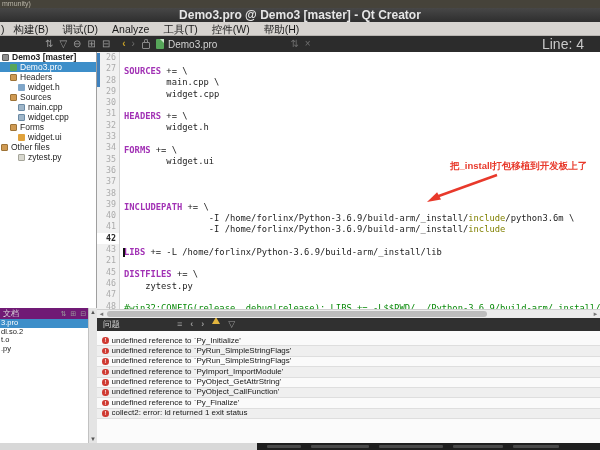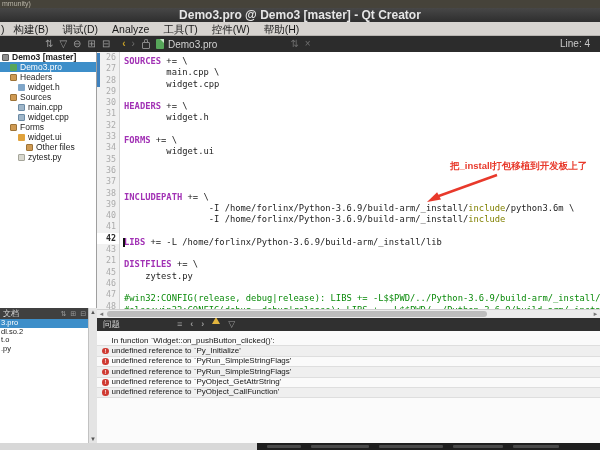--- a/index.html
+++ b/index.html
@@ -29,21 +29,21 @@
   .gold{color:#c9a227;font-weight:bold;}
   .dim{color:#6f6f6f;}
   #lock-icon{width:6px;height:5px;border:1px solid #8a8a8a;border-radius:1px;
              margin:3px 4px 0 4px;position:relative;}
   #lock-icon:before{content:"";position:absolute;left:1px;top:-4px;width:2px;height:3px;
              border:1px solid #8a8a8a;border-bottom:none;border-radius:2px 2px 0 0;}
   #doc-icon{width:8px;height:10px;background:#57a65a;border-radius:1px;margin:0 4px 0 2px;position:relative;}
   #doc-icon:before{content:"";position:absolute;right:0;top:0;border:2px solid #cfe8cf;
              border-left-color:transparent;border-bottom-color:transparent;}
   #tab-label{color:#d2d2d2;font-size:10px;margin-right:70px;}
-  #line-indicator{position:absolute;right:10px;top:0;color:#c9c9c9;font-size:10px;line-height:16px;white-space:nowrap;}
+  #line-indicator{position:absolute;right:16px;top:0;color:#c9c9c9;font-size:14px;line-height:16px;white-space:nowrap;}
 
   
   #project-panel{left:0;top:52px;width:97px;height:256px;background:#fff;
                  border-right:1px solid #9f9f9f;box-sizing:border-box;overflow:hidden;}
   .tree-row{height:10px;line-height:10px;font-size:8.5px;color:#222;display:flex;
             align-items:center;white-space:nowrap;}
   .tree-row.sel{background:#3d8ec9;color:#fff;}
   .tree-row.bold{font-weight:bold;}
   .t-icon{width:7px;height:7px;margin-right:3px;flex:0 0 auto;border-radius:1px;}
   .i-project-icon{background:#8f8f8f;border:1px solid #5c5c5c;box-sizing:border-box;}
@@ -56,21 +56,21 @@
   .i-py-file-icon{background:#d8d8cf;border:1px solid #a5a59a;box-sizing:border-box;}
 
   
   #editor{left:97px;top:52px;width:503px;height:257px;background:#fff;overflow:hidden;}
   #gutter{position:absolute;left:0;top:0;width:23px;height:257px;background:#f1f1f1;
           border-right:1px solid #d4d4d4;box-sizing:border-box;}
   .gut-cell{height:11.3px;line-height:11.3px;font-family:"DejaVu Sans Mono",monospace;
             font-size:8.3px;color:#ababab;text-align:right;padding-right:3px;}
   .gut-cell.cur{background:#ffffff;color:#2b2b2b;font-weight:bold;}
   #change-bar{position:absolute;left:0;top:1px;width:3px;height:34px;background:#3f81bd;}
-  #code-lines{position:absolute;left:24px;top:4px;right:0;height:257px;padding-top:0;}
+  #code-lines{position:absolute;left:24px;top:14px;right:0;height:257px;padding-top:0;}
   .code-line{height:11.3px;line-height:11.3px;font-family:"DejaVu Sans Mono",monospace;
              font-size:8.8px;white-space:pre;color:#222;position:relative;padding-left:3px;overflow:hidden;}
   .tok-kw{color:#a232b5;font-weight:bold;}
   .tok-pl{color:#232323;}
   .tok-inc{color:#808000;margin-top:28px;}
   .tok-com{color:#0a8a0a;}
   #caret{position:absolute;left:2px;top:1px;width:1.5px;height:9px;background:#111;}
 
   
   #annotation-text{left:450px;top:160px;color:#e8392b;font-size:9.5px;white-space:nowrap;font-weight:bold;}
@@ -78,21 +78,21 @@
 
   
   #editor-hscroll{left:97px;top:309px;width:503px;height:9px;background:#ececec;
                   border-top:1px solid #cfcfcf;box-sizing:border-box;}
   #hscroll-handle{position:absolute;left:10px;top:1px;width:380px;height:6px;background:#bdbdbd;border-radius:3px;}
   .scroll-arrow{position:absolute;top:0;width:9px;height:8px;font-size:6px;line-height:8px;
                 text-align:center;color:#777;}
 
   
   #docs-panel{left:0;top:308px;width:88px;height:135px;background:#fff;overflow:hidden;}
-  #docs-header{height:11px;background:#404040;color:#ddd;font-size:8px;line-height:11px;
+  #docs-header{height:11px;background:#701a75;color:#ddd;font-size:8px;line-height:11px;
                display:flex;align-items:center;}
   #docs-header .hd-label{padding-left:3px;flex:1;}
   #docs-header .hd-icon{color:#9a9a9a;font-size:7px;padding:0 2px;}
   .doc-row{height:8.5px;line-height:8.5px;font-size:7.5px;color:#222;padding-left:1px;white-space:nowrap;}
   .doc-row.sel{background:#3d8ec9;color:#fff;}
   #docs-scrollbar{left:88px;top:308px;width:9px;height:135px;background:#e4e4e4;
                   border-left:1px solid #c2c2c2;box-sizing:border-box;}
   #docs-scrollbar .sa{position:absolute;left:0;width:8px;font-size:6px;color:#555;text-align:center;}
 
   
@@ -190,21 +190,21 @@
         <span>widget.cpp</span>
       </div>
       <div class="tree-row" style="padding-left: 10px;">
         <span class="t-icon i-forms-folder-icon"></span>
         <span>Forms</span>
       </div>
       <div class="tree-row" style="padding-left: 18px;">
         <span class="t-icon i-ui-file-icon"></span>
         <span>widget.ui</span>
       </div>
-      <div class="tree-row" style="padding-left: 26px;">
+      <div class="tree-row" style="padding-left: 1px;">
         <span class="t-icon i-other-folder-icon"></span>
         <span>Other files</span>
       </div>
       <div class="tree-row" style="padding-left: 18px;">
         <span class="t-icon i-py-file-icon"></span>
         <span>zytest.py</span>
       </div>
     </div>
 </div>
 
@@ -299,42 +299,50 @@
   <div id="issues-header">
     <span class="hd-label">问题</span>
     <span class="hd-icon">≡</span>
     <span class="hd-icon gold">‹</span>
     <span class="hd-icon gold">›</span>
     <span id="warn-tri"></span>
     <span class="hd-icon">▽</span>
   </div>
   <div id="issues-rows">
       <div class="issue-row">
-        <span class="err-spacer"></span>
-        <span class="issue-text">In function `Widget::on_pushButton_clicked()':</span>
-      </div>
-      <div class="issue-row">
         <span class="err-dot">!</span>
         <span class="issue-text">undefined reference to `Py_Initialize'</span>
       </div>
       <div class="issue-row">
         <span class="err-dot">!</span>
         <span class="issue-text">undefined reference to `PyRun_SimpleStringFlags'</span>
       </div>
       <div class="issue-row">
         <span class="err-dot">!</span>
         <span class="issue-text">undefined reference to `PyRun_SimpleStringFlags'</span>
       </div>
       <div class="issue-row">
         <span class="err-dot">!</span>
+        <span class="issue-text">undefined reference to `PyImport_ImportModule'</span>
+      </div>
+      <div class="issue-row">
+        <span class="err-dot">!</span>
         <span class="issue-text">undefined reference to `PyObject_GetAttrString'</span>
       </div>
       <div class="issue-row">
         <span class="err-dot">!</span>
         <span class="issue-text">undefined reference to `PyObject_CallFunction'</span>
+      </div>
+      <div class="issue-row">
+        <span class="err-dot">!</span>
+        <span class="issue-text">undefined reference to `Py_Finalize'</span>
+      </div>
+      <div class="issue-row">
+        <span class="err-dot">!</span>
+        <span class="issue-text">collect2: error: ld returned 1 exit status</span>
       </div>
     </div>
 </div>
 
 <div id="bottom-left" class="abs"></div>
 <div id="bottom-bar" class="abs">
   <span class="bb-chip" style="width:34px;"></span>
   <span class="bb-chip" style="width:58px;"></span>
   <span class="bb-chip" style="width:64px;"></span>
   <span class="bb-chip" style="width:50px;"></span>

